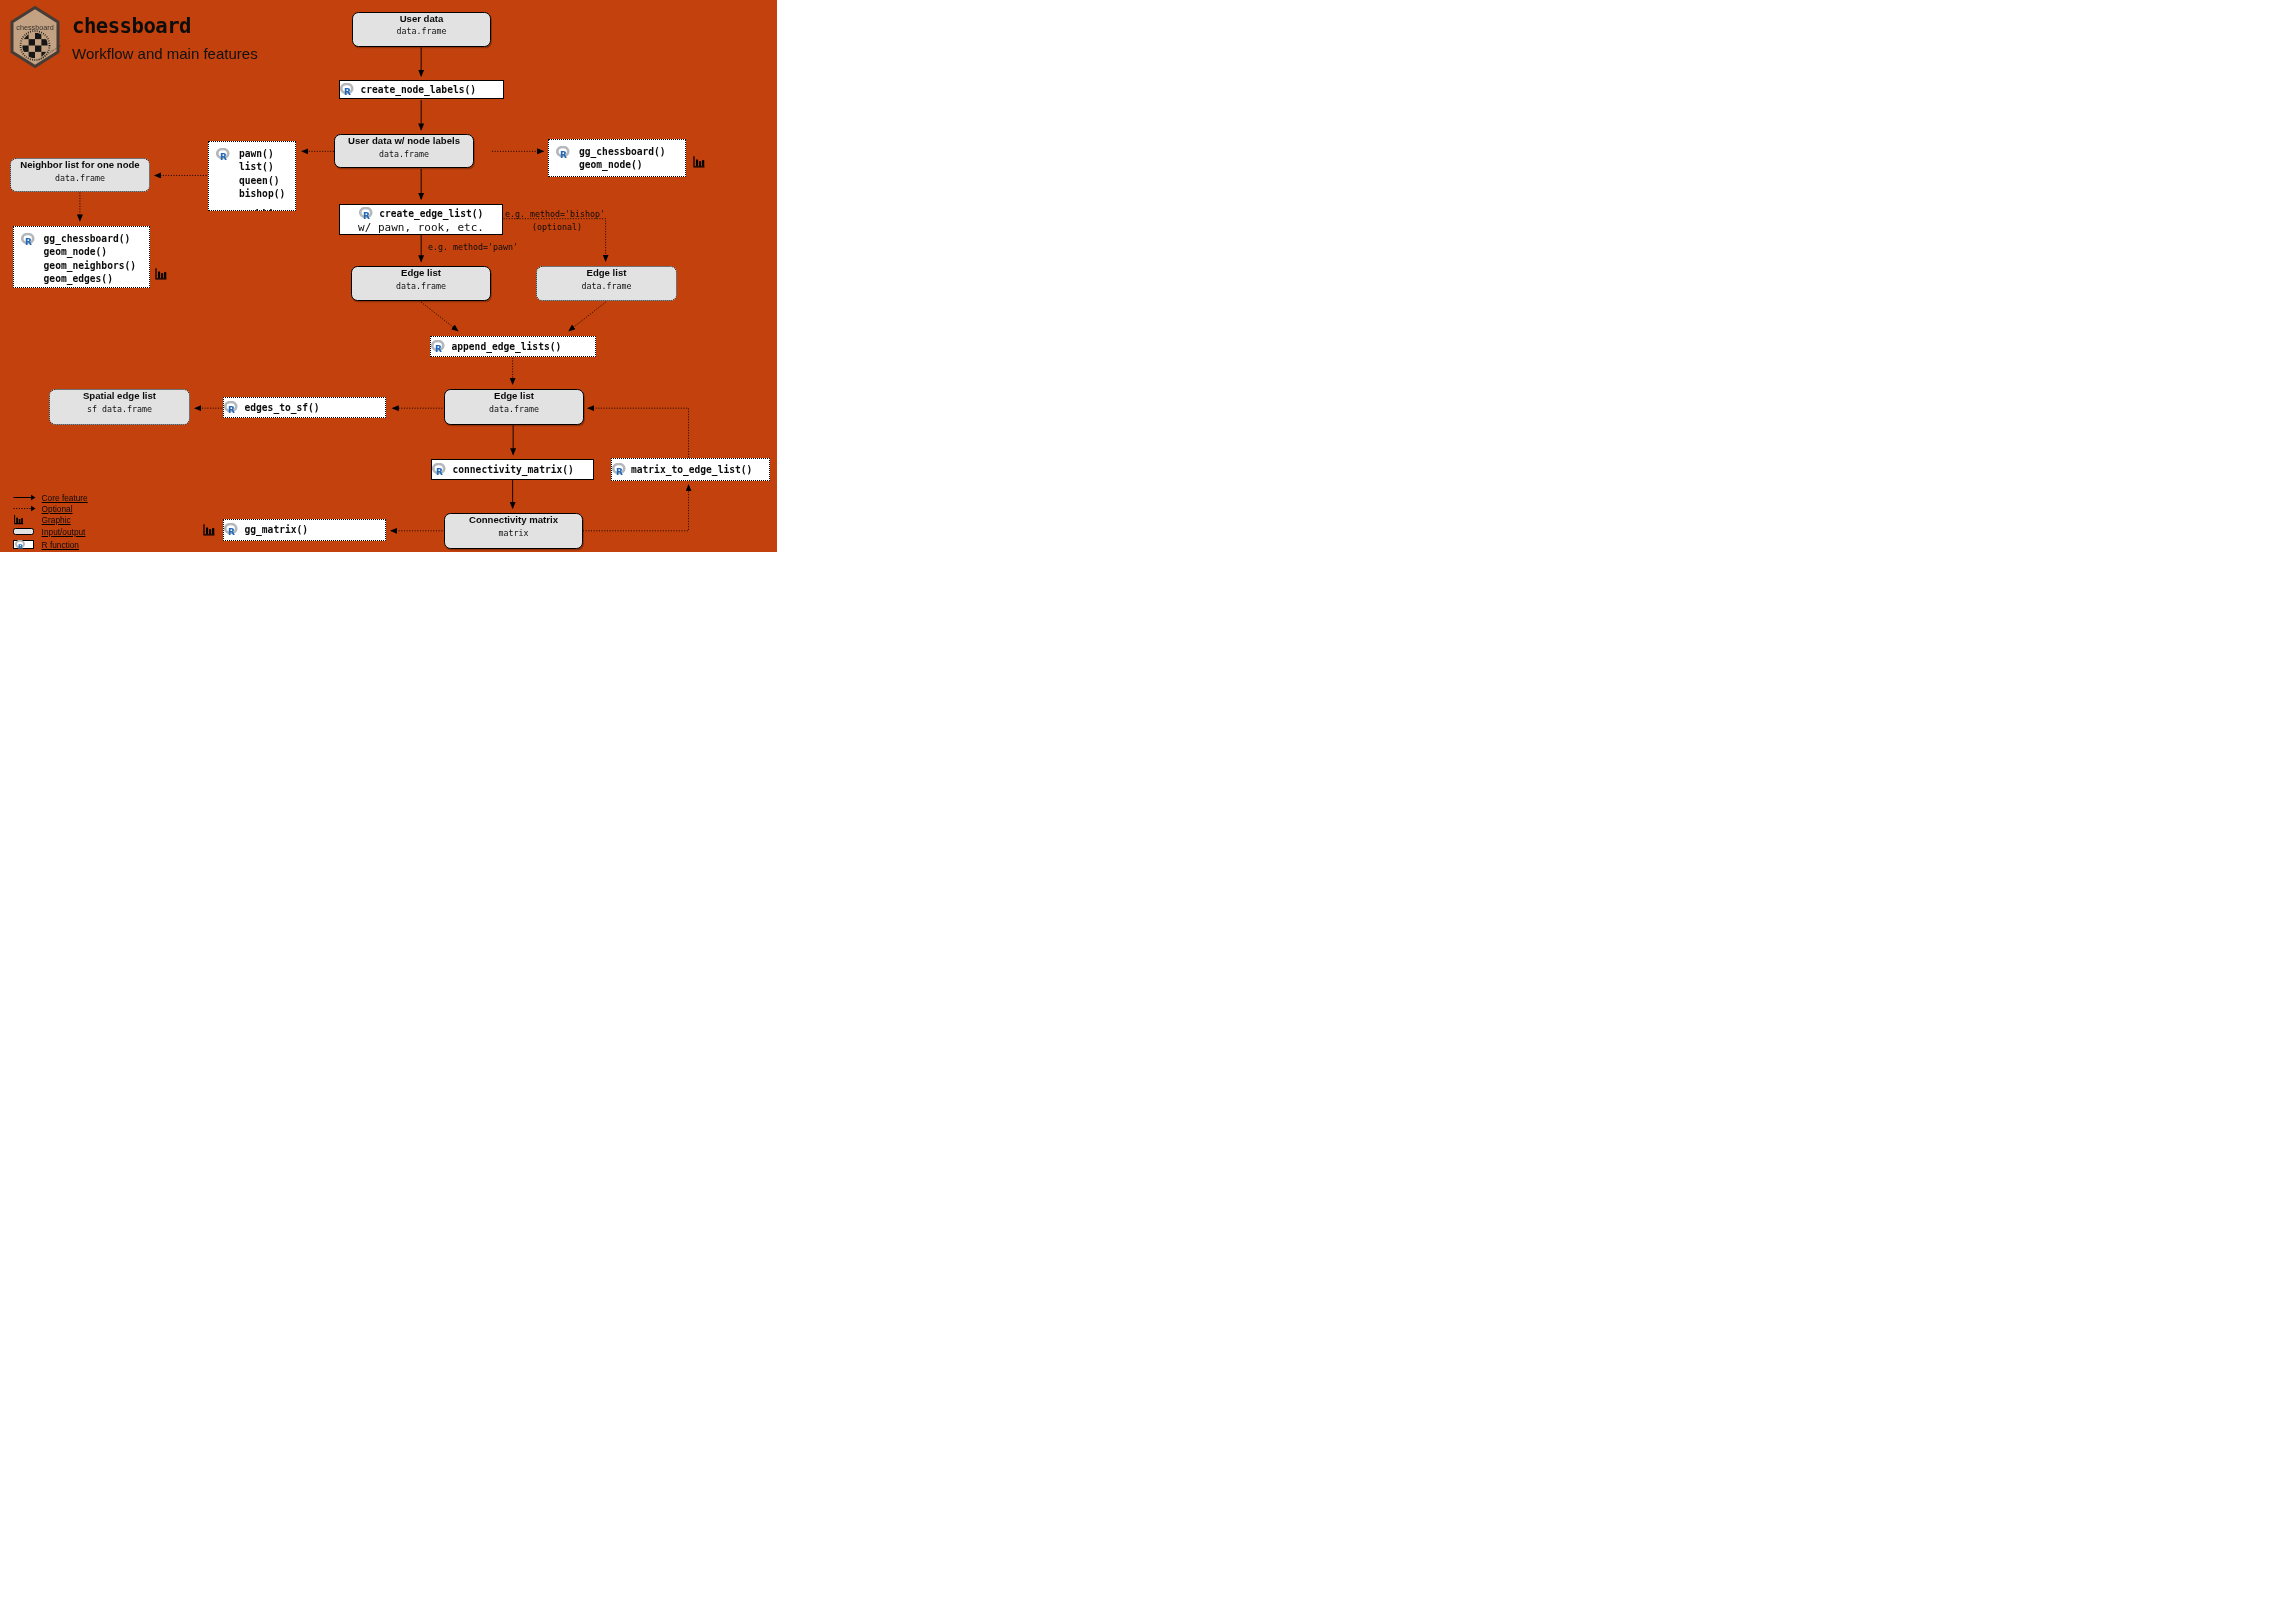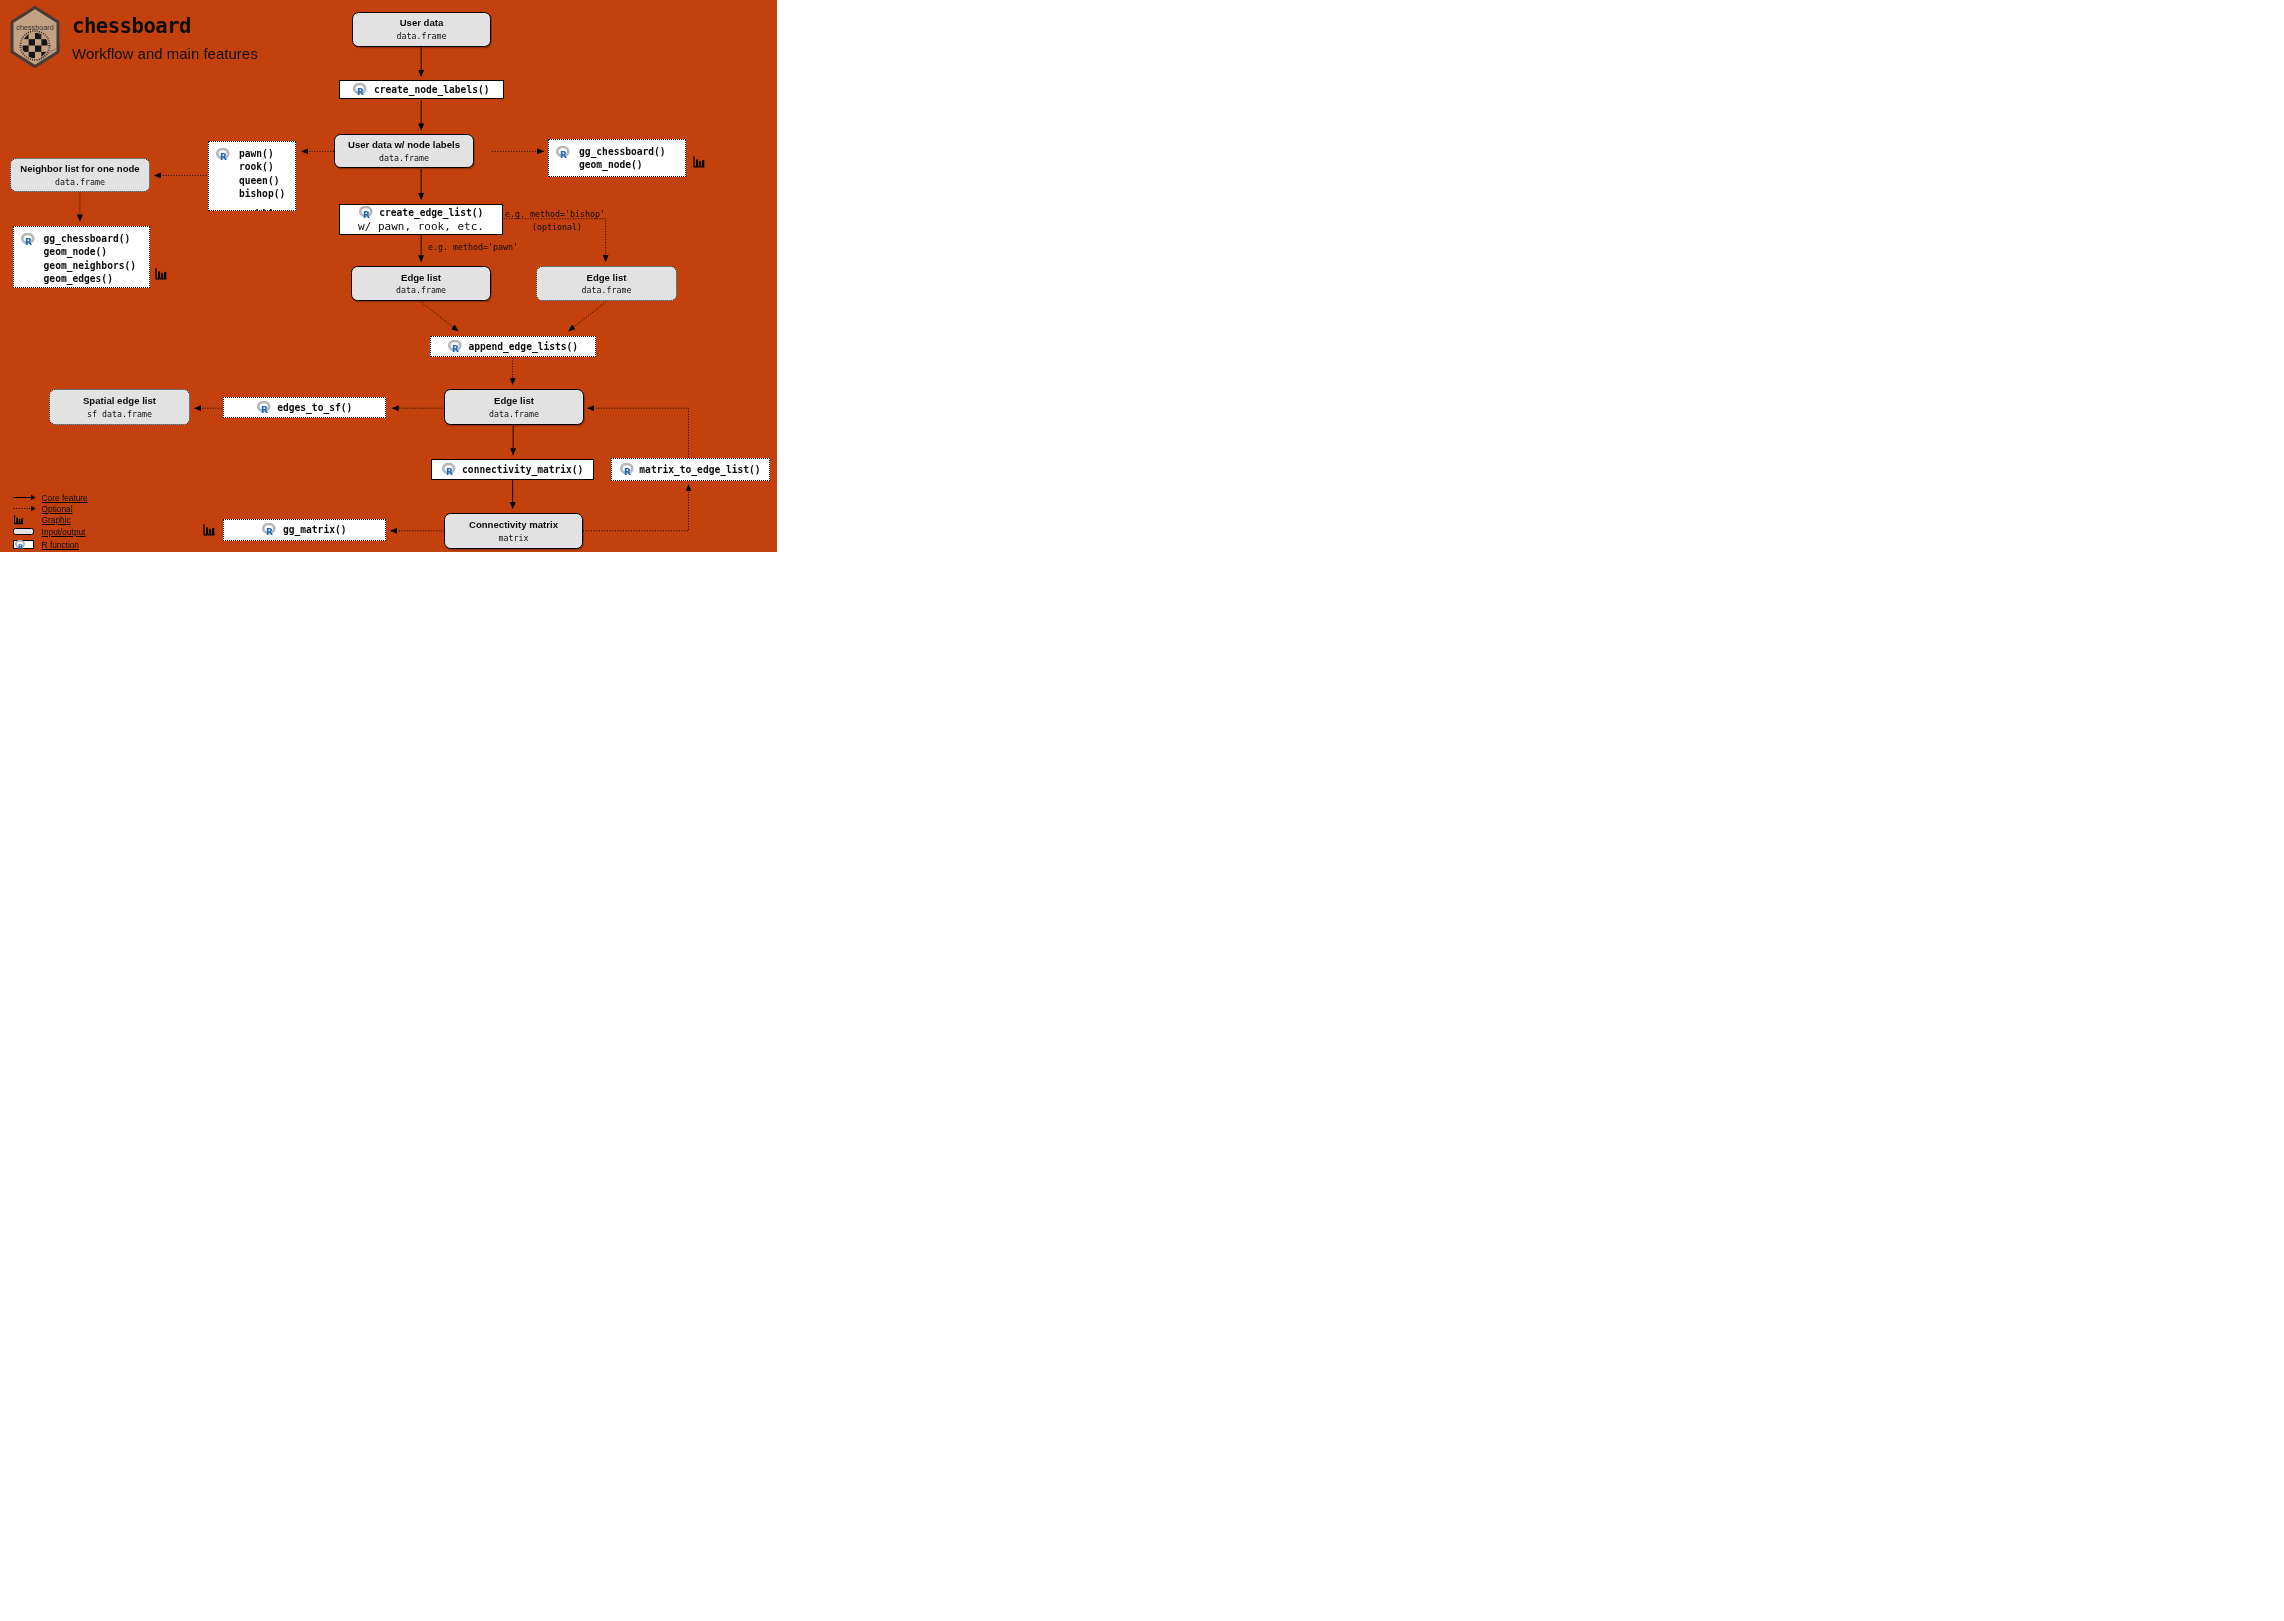--- a/index.html
+++ b/index.html
@@ -7,21 +7,21 @@
   #canvas { position:relative; width:777px; height:552px; background:#c2410c; overflow:hidden; }
 
   .abs { position:absolute; }
 
   
   .app-title { font-family:"DejaVu Sans Mono", monospace; font-weight:bold; font-size:20.6px;
                letter-spacing:-0.5px; color:#0d0d0d; }
   .app-subtitle { font-size:15px; color:#111; }
 
   
-  .node { position:absolute; display:flex; align-items:center; justify-content:center; }
+  .node { position:absolute; display:flex; align-items:center; }
   .io { background:#e2e2e2; border:0.9px solid #000; border-radius:6.5px;
         flex-direction:column; gap:2.5px; box-shadow:1px 1.3px 0 rgba(0,0,0,0.25); }
   .io.dotted { border-style:dotted; box-shadow:none; }
   .io-title { font-weight:bold; font-size:9.6px; color:#0b0b0b; }
   .io-sub { font-family:"DejaVu Sans Mono", monospace; font-size:8.3px; color:#111; }
 
   .fn { background:#ffffff; border:0.9px solid #000; gap:5.5px; }
   .fn.dotted { border-style:dotted; }
   .fn-label { font-family:"DejaVu Sans Mono", monospace; font-weight:bold; font-size:9.6px; color:#0b0b0b; white-space:nowrap; }
   .fn-sub { font-family:"DejaVu Sans Mono", monospace; font-size:11px; color:#111; white-space:nowrap; }
@@ -215,21 +215,21 @@
     <span class="fn-label">gg_matrix()</span>
   </div>
 
   <div class="abs fn-list" style="left:208px;top:141px;width:88px;height:70px;">
     <svg class="rlogo" viewBox="0 0 30 26">
       <ellipse cx="13.5" cy="11" rx="11" ry="9" fill="none" stroke="#b4b8bc" stroke-width="5.4"></ellipse>
       <text x="8" y="23.5" font-size="18" font-weight="bold" fill="#2368b8" font-family="DejaVu Sans, sans-serif">R</text>
     </svg>
     <div class="lines">
       <span class="fn-label">pawn()</span>
-      <span class="fn-label">rook()</span>
+      <span class="fn-label">list()</span>
       <span class="fn-label">queen()</span>
       <span class="fn-label">bishop()</span>
       <span class="fn-label dots">...</span>
     </div>
   </div>
 
   <div class="abs fn-list" style="left:548px;top:139px;width:138px;height:38px;">
     <svg class="rlogo" viewBox="0 0 30 26">
       <ellipse cx="13.5" cy="11" rx="11" ry="9" fill="none" stroke="#b4b8bc" stroke-width="5.4"></ellipse>
       <text x="8" y="23.5" font-size="18" font-weight="bold" fill="#2368b8" font-family="DejaVu Sans, sans-serif">R</text>

